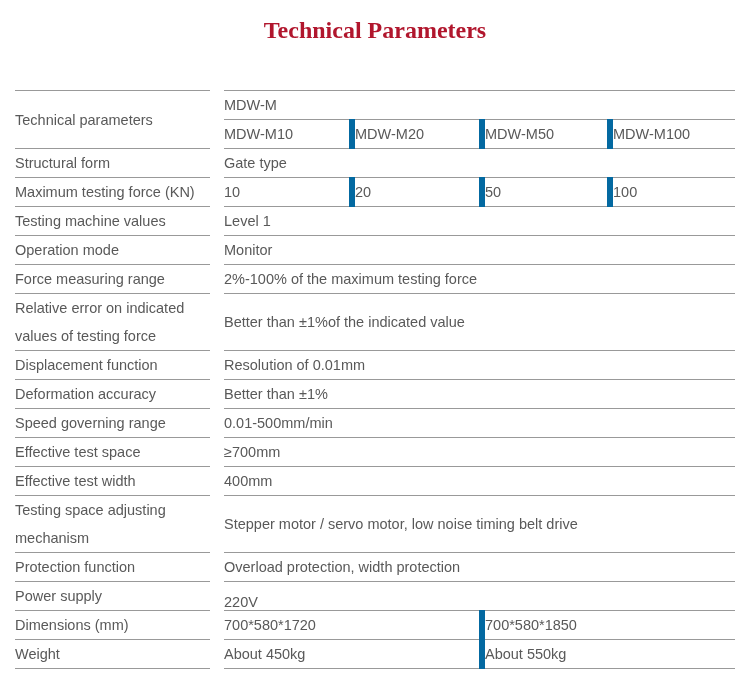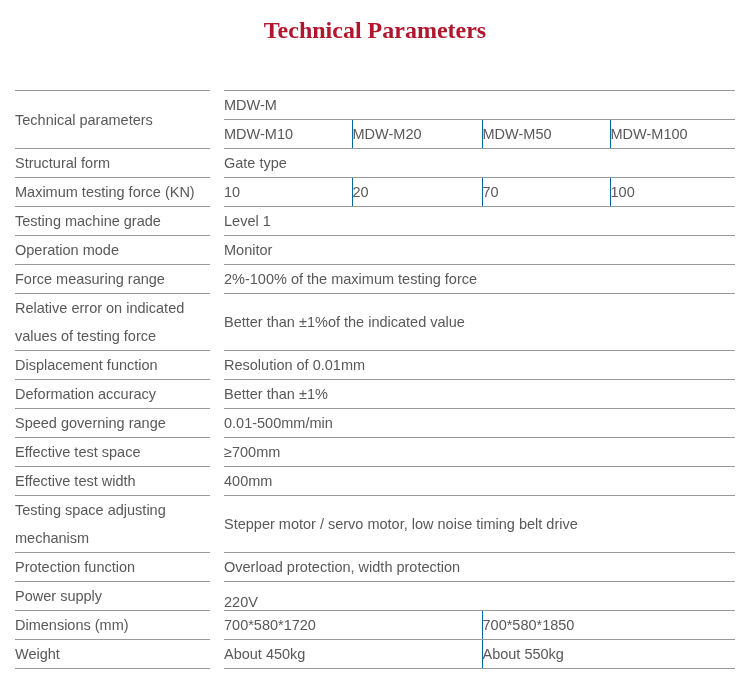--- a/index.html
+++ b/index.html
@@ -44,21 +44,21 @@
   td.lbl {
     text-align: left;
     padding-left: 2px;
     line-height: 28px;
     border-bottom: 1px solid #999999;
   }
   td.val {
     border-bottom: 1px solid #999999;
   }
   td.top { border-top: 1px solid #999999; }
-  td.vdiv { border-left: 1px solid #0369a1; margin-top: 28px; }
+  td.vdiv { border-left: 6px solid #0369a1; margin-top: 28px; }
   td.gap { border: none; }
   td.down span {
     display: inline-block;
     transform: translateY(6px);
   }
 </style>
 </head>
 <body>
 
 <h1 class="page-title">Technical Parameters</h1>
@@ -90,26 +90,26 @@
       <td class="lbl">Structural form</td>
       <td class="gap"></td>
       <td class="val" colspan="4">Gate type</td>
     </tr>
 
     <tr class="h28">
       <td class="lbl">Maximum testing force (KN)</td>
       <td class="gap"></td>
       <td class="val">10</td>
       <td class="val vdiv">20</td>
-      <td class="val vdiv">70</td>
+      <td class="val vdiv">50</td>
       <td class="val vdiv">100</td>
     </tr>
 
     <tr class="h28">
-      <td class="lbl">Testing machine grade</td>
+      <td class="lbl">Testing machine values</td>
       <td class="gap"></td>
       <td class="val" colspan="4">Level 1</td>
     </tr>
 
     <tr class="h28">
       <td class="lbl">Operation mode</td>
       <td class="gap"></td>
       <td class="val" colspan="4">Monitor</td>
     </tr>
 

